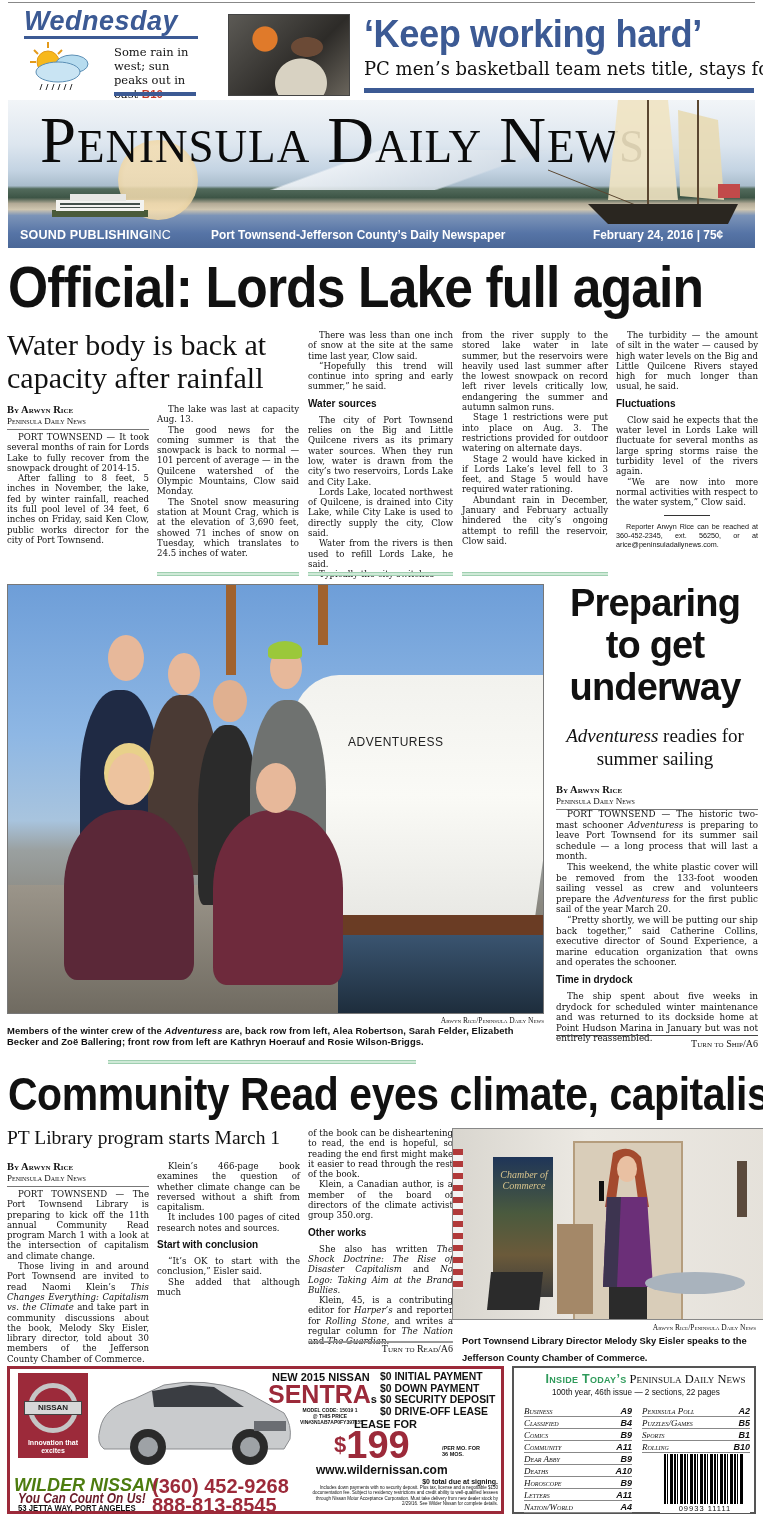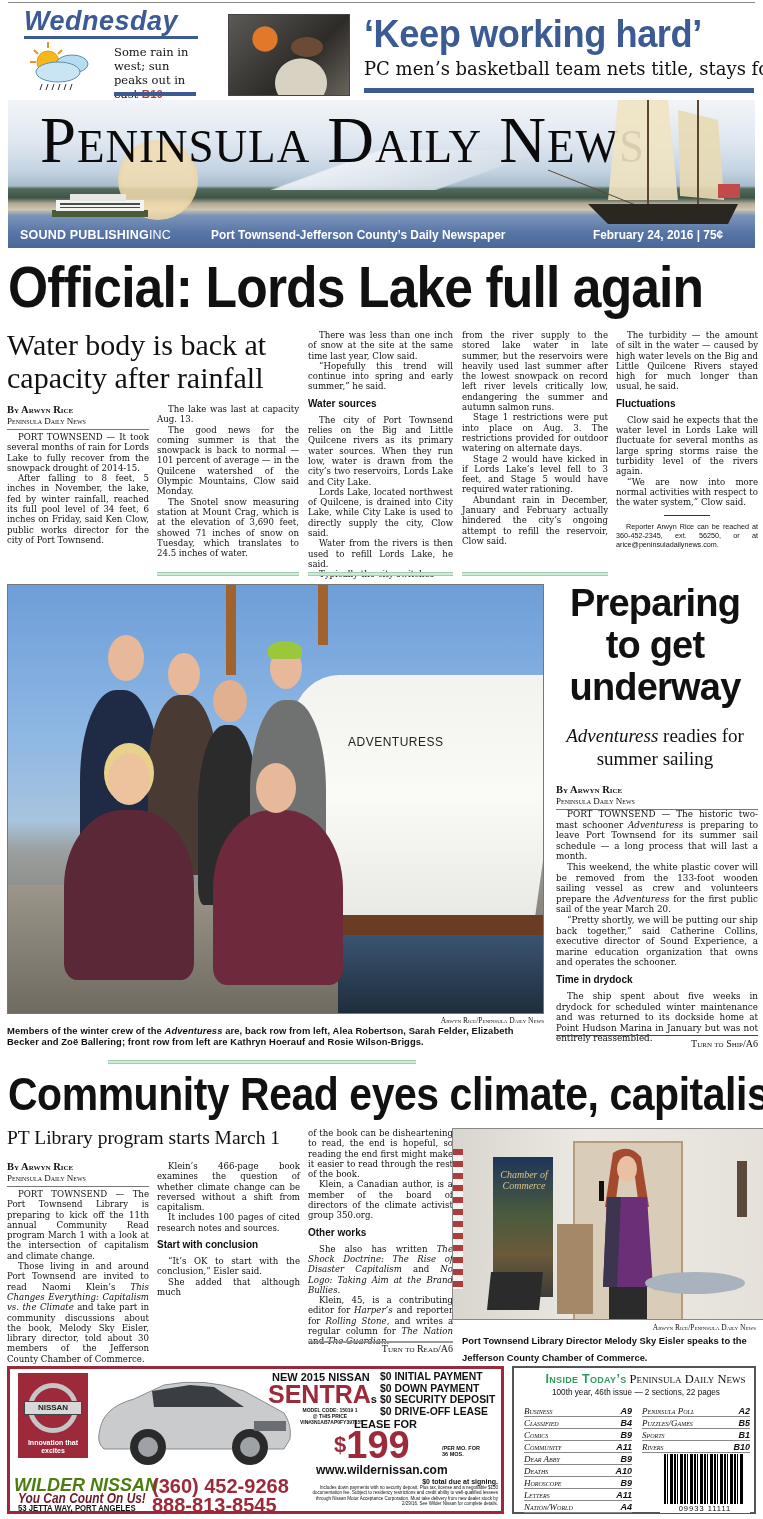--- a/index.html
+++ b/index.html
@@ -484,19 +484,19 @@
       </div>
     <div class="idx-row">
         <span class="name">Puzzles/Games</span>
         <span class="page">B5</span>
       </div>
     <div class="idx-row">
         <span class="name">Sports</span>
         <span class="page">B1</span>
       </div>
     <div class="idx-row">
-        <span class="name">Rivers</span>
+        <span class="name">Rolling</span>
         <span class="page">B10</span>
       </div>
   </div>
   <div class="abs barcode"></div>
   <div class="abs barcode-num">09933 11111</div>
 </div>
 
 </body></html>

